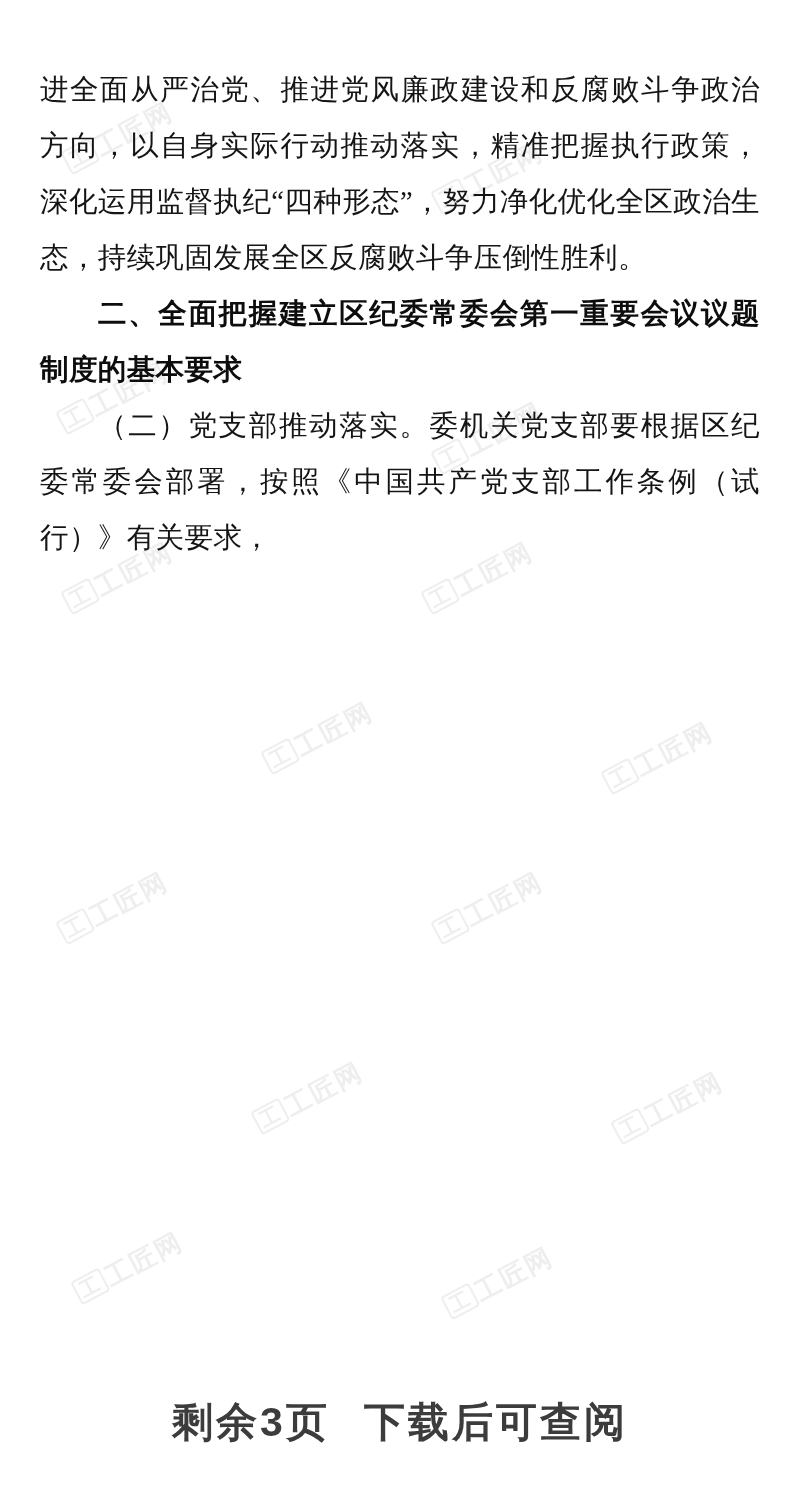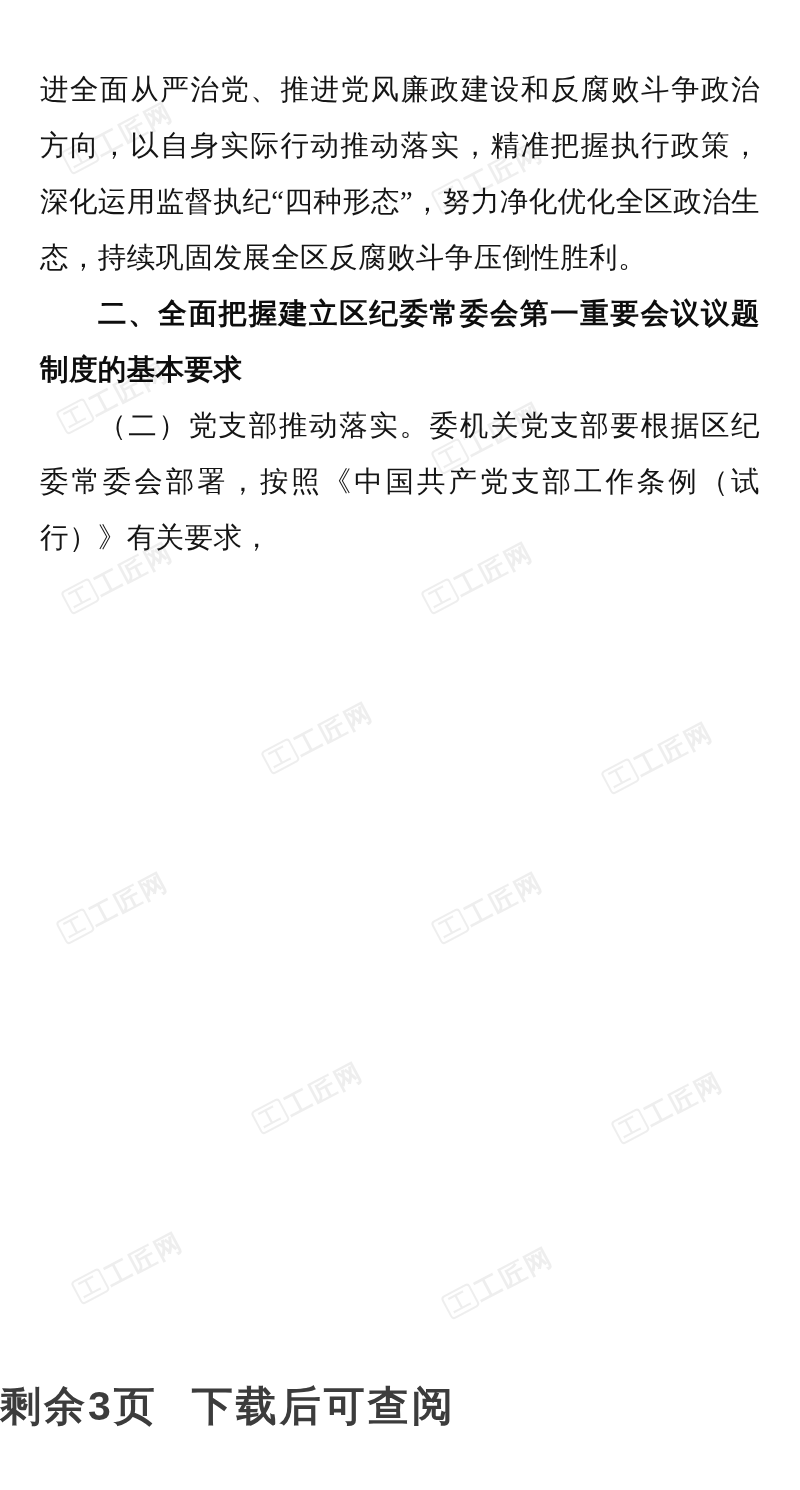--- a/index.html
+++ b/index.html
@@ -75,22 +75,22 @@
     font-size: 20px;
     line-height: 22px;
     vertical-align: 3px;
   }
 
   
   .footer-note {
     position: absolute;
     left: 0;
     right: 0;
-    bottom: 56px;
-    text-align: left;
+    bottom: 40px;
+    text-align: center;
     z-index: 3;
   }
   .footer-note span {
     font-family: "Liberation Sans", sans-serif;
     font-size: 41px;
     font-weight: bold;
     color: #3c3c3c;
     letter-spacing: 3px;
   }
   .footer-gap { display: inline-block; width: 26px; }

